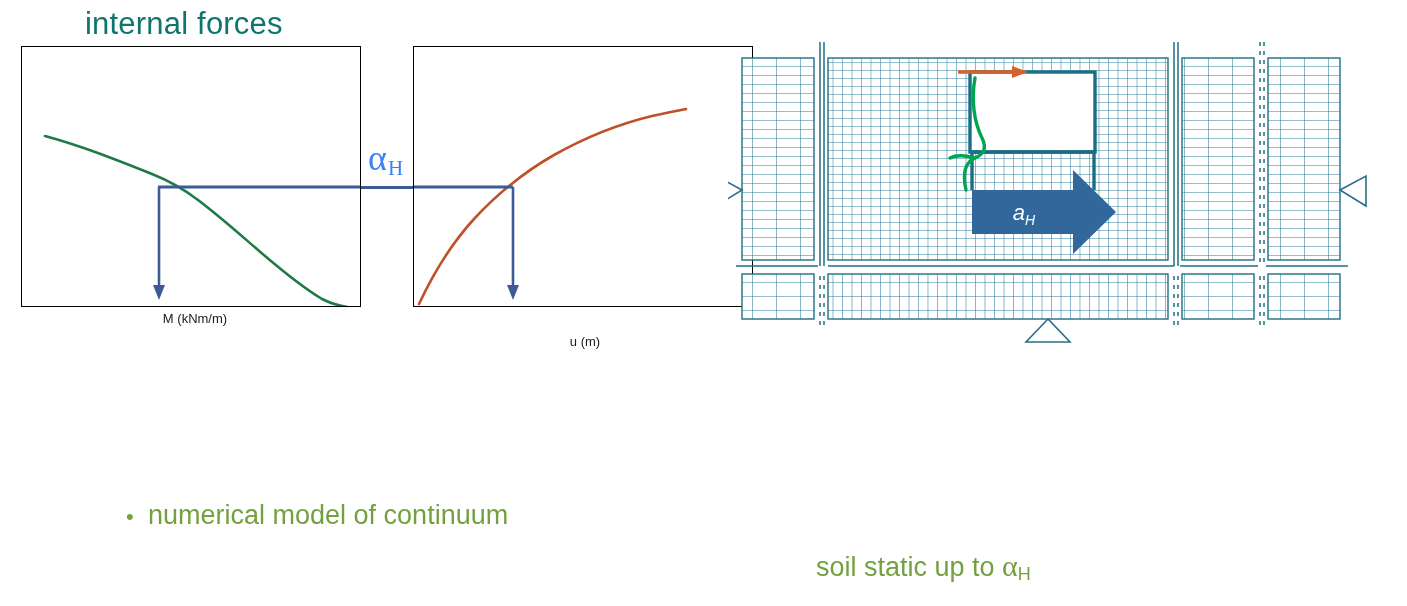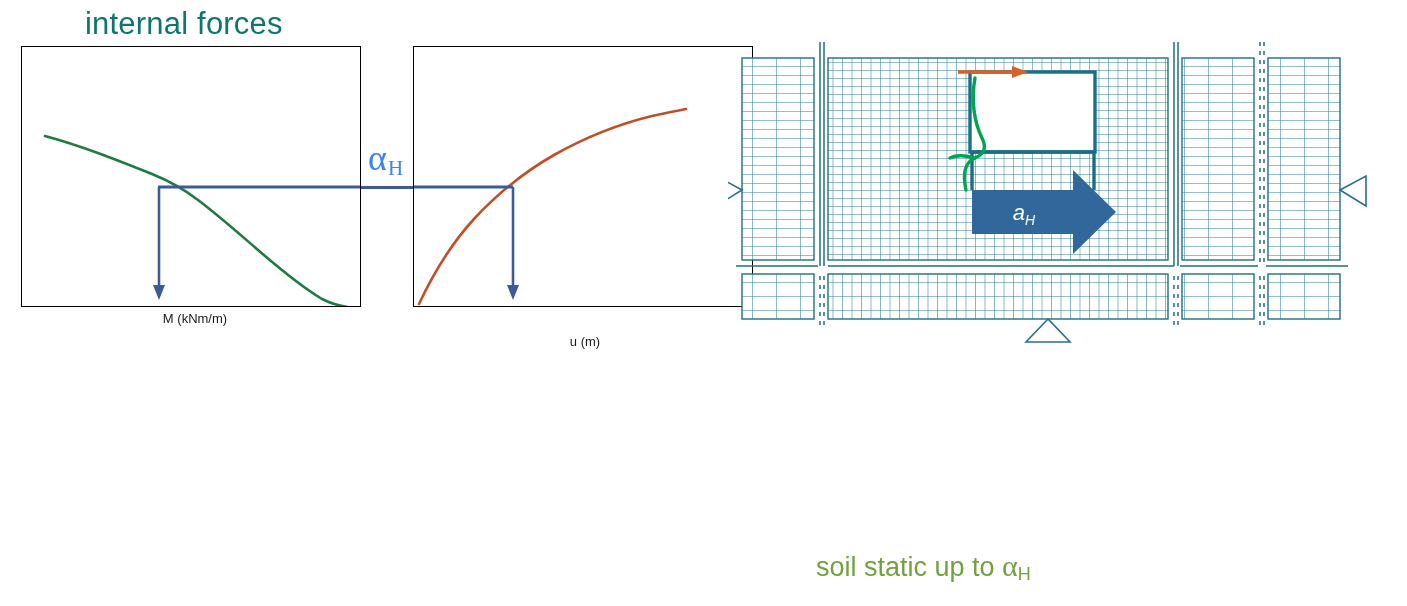--- a/index.html
+++ b/index.html
@@ -212,19 +212,22 @@
       </g>
       <g>
         <polygon points="612,160 638,146 638,176" fill="#ffffff" stroke="#2b6e8f" stroke-width="1.6"></polygon>
       </g>
       <g>
         <polygon points="320,289 298,312 342,312" fill="#ffffff" stroke="#2b6e8f" stroke-width="1.6"></polygon>
       </g>
     </svg>
   </div>
 
+  <div class="bullet-line" id="bullet-left">
+    <span class="dot">•</span><span>numerical model of continuum</span>
+  </div>
 
 
   <div class="bullet-line" id="bullet-right-2">
     <span>soil static up to </span><span class="greek">α</span><sub>H</sub>
   </div>
 
 </div>
 
 </body></html>

